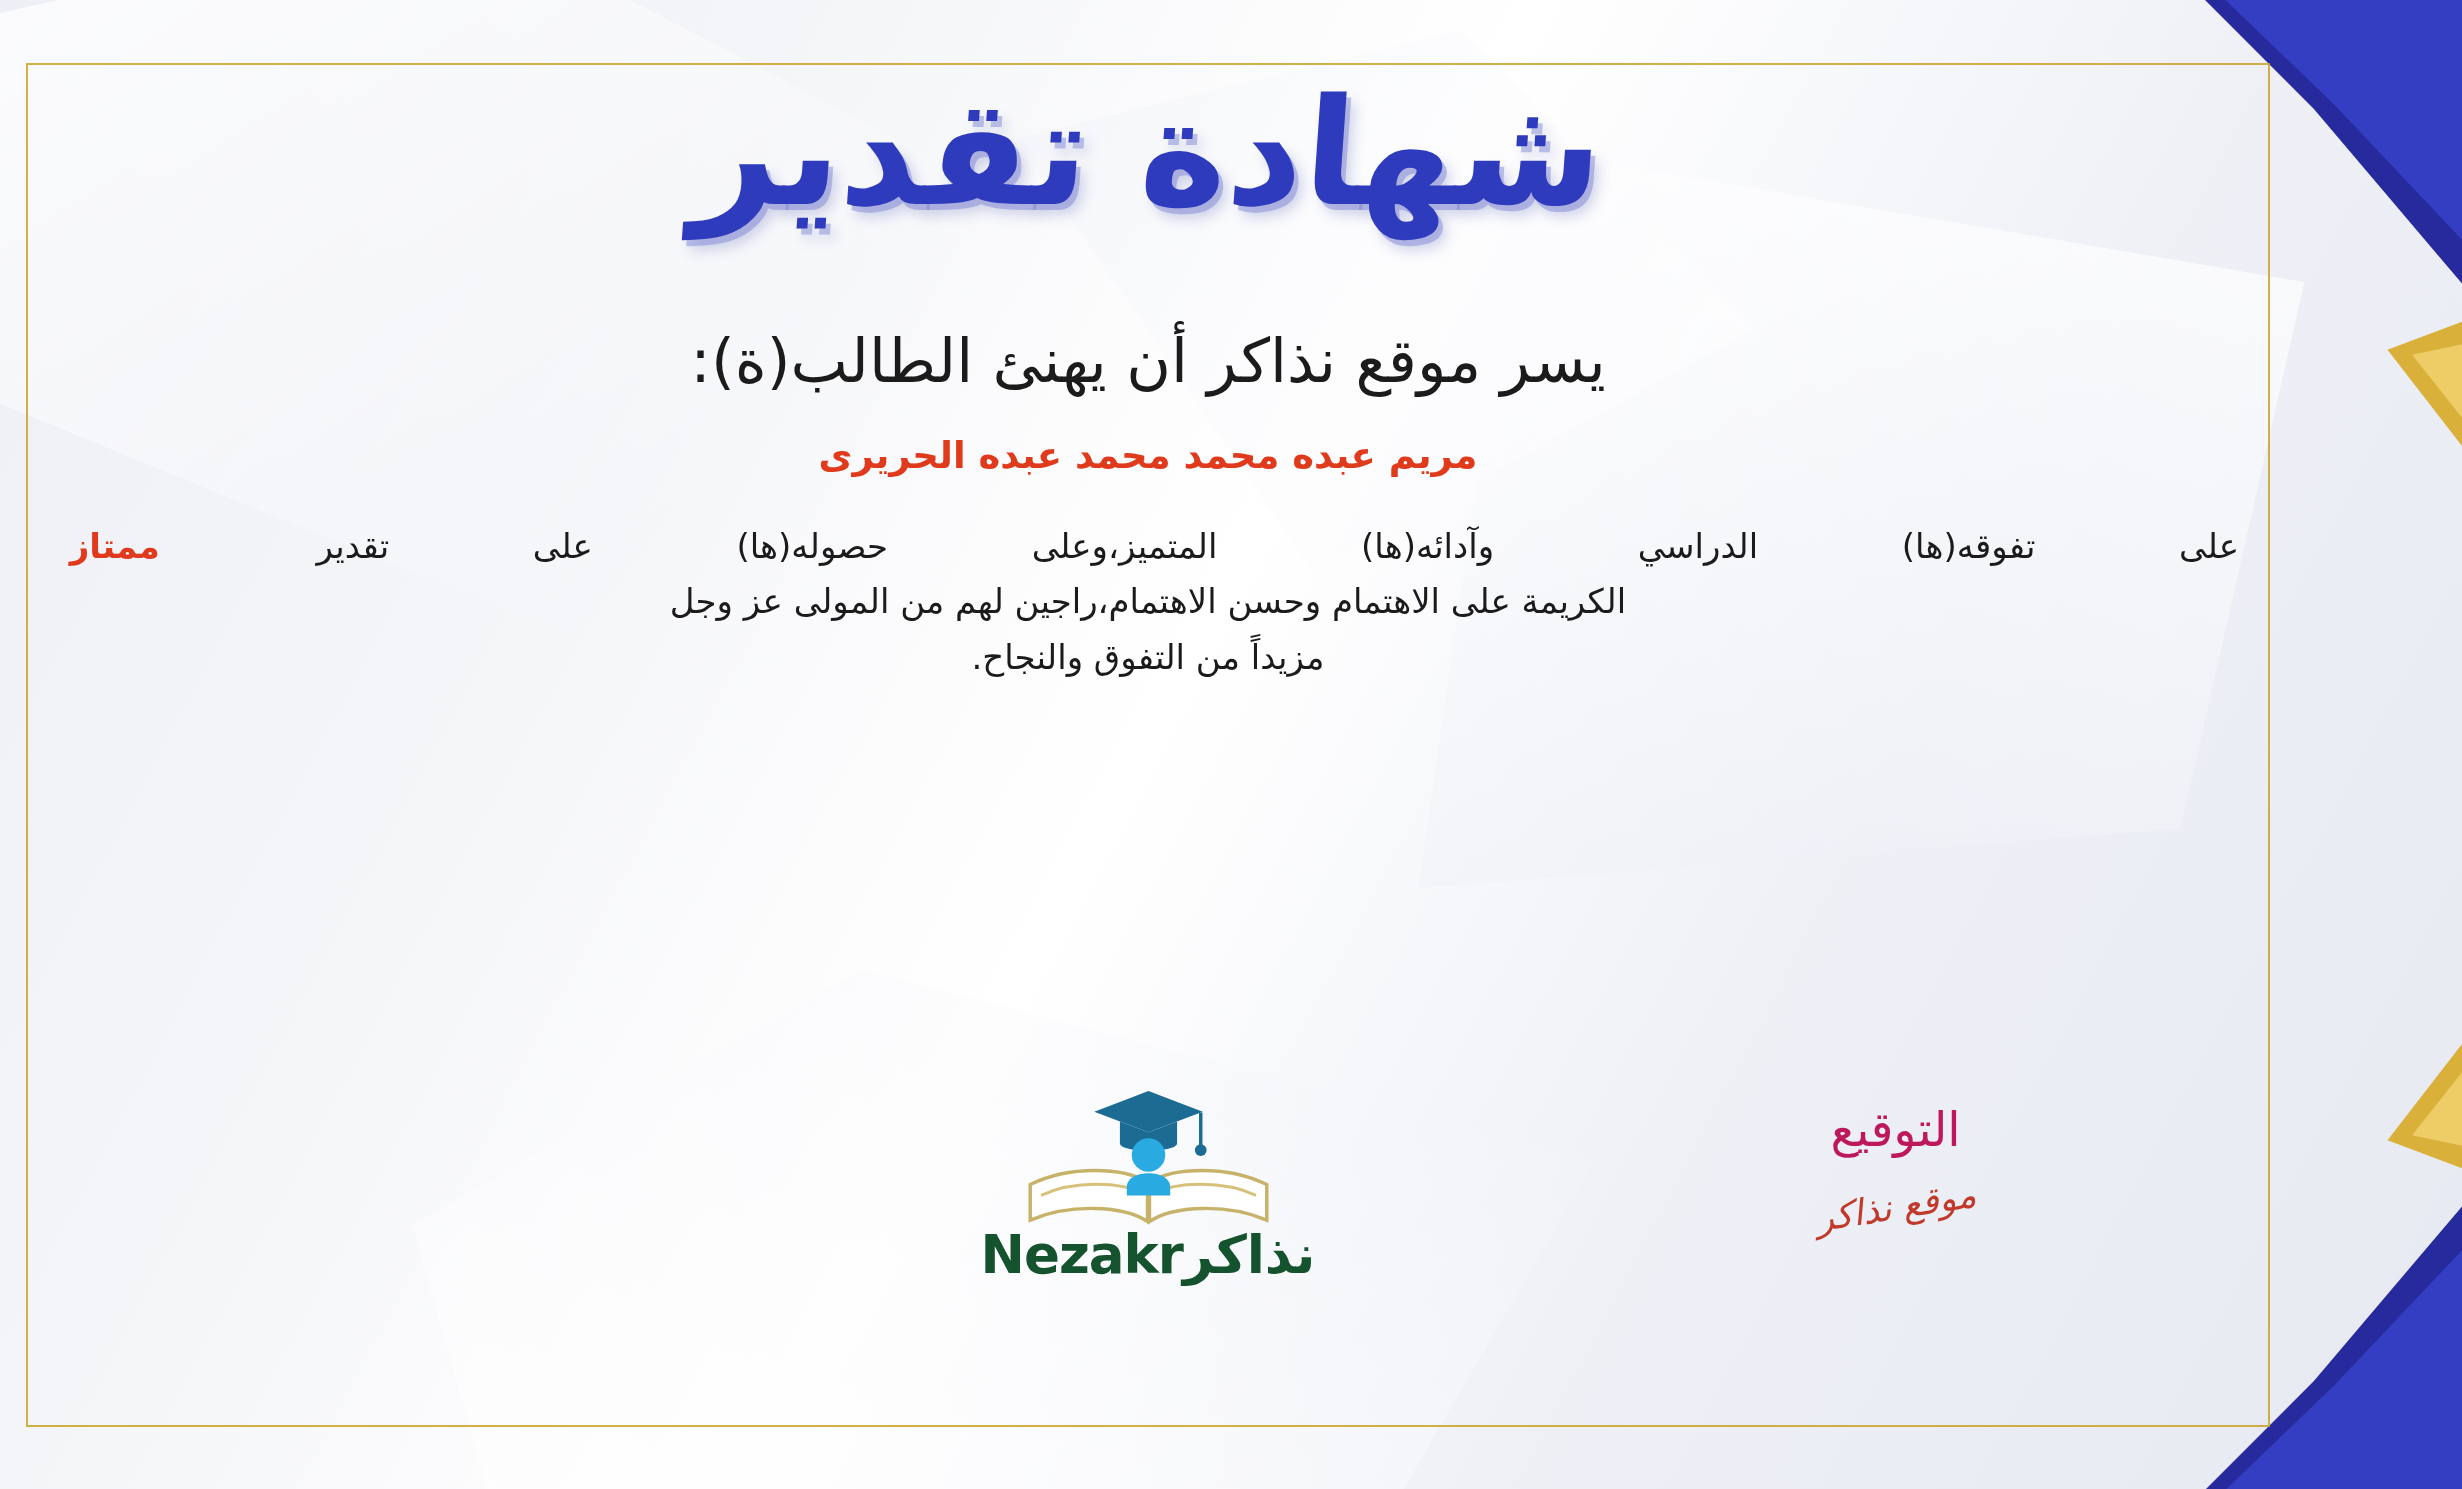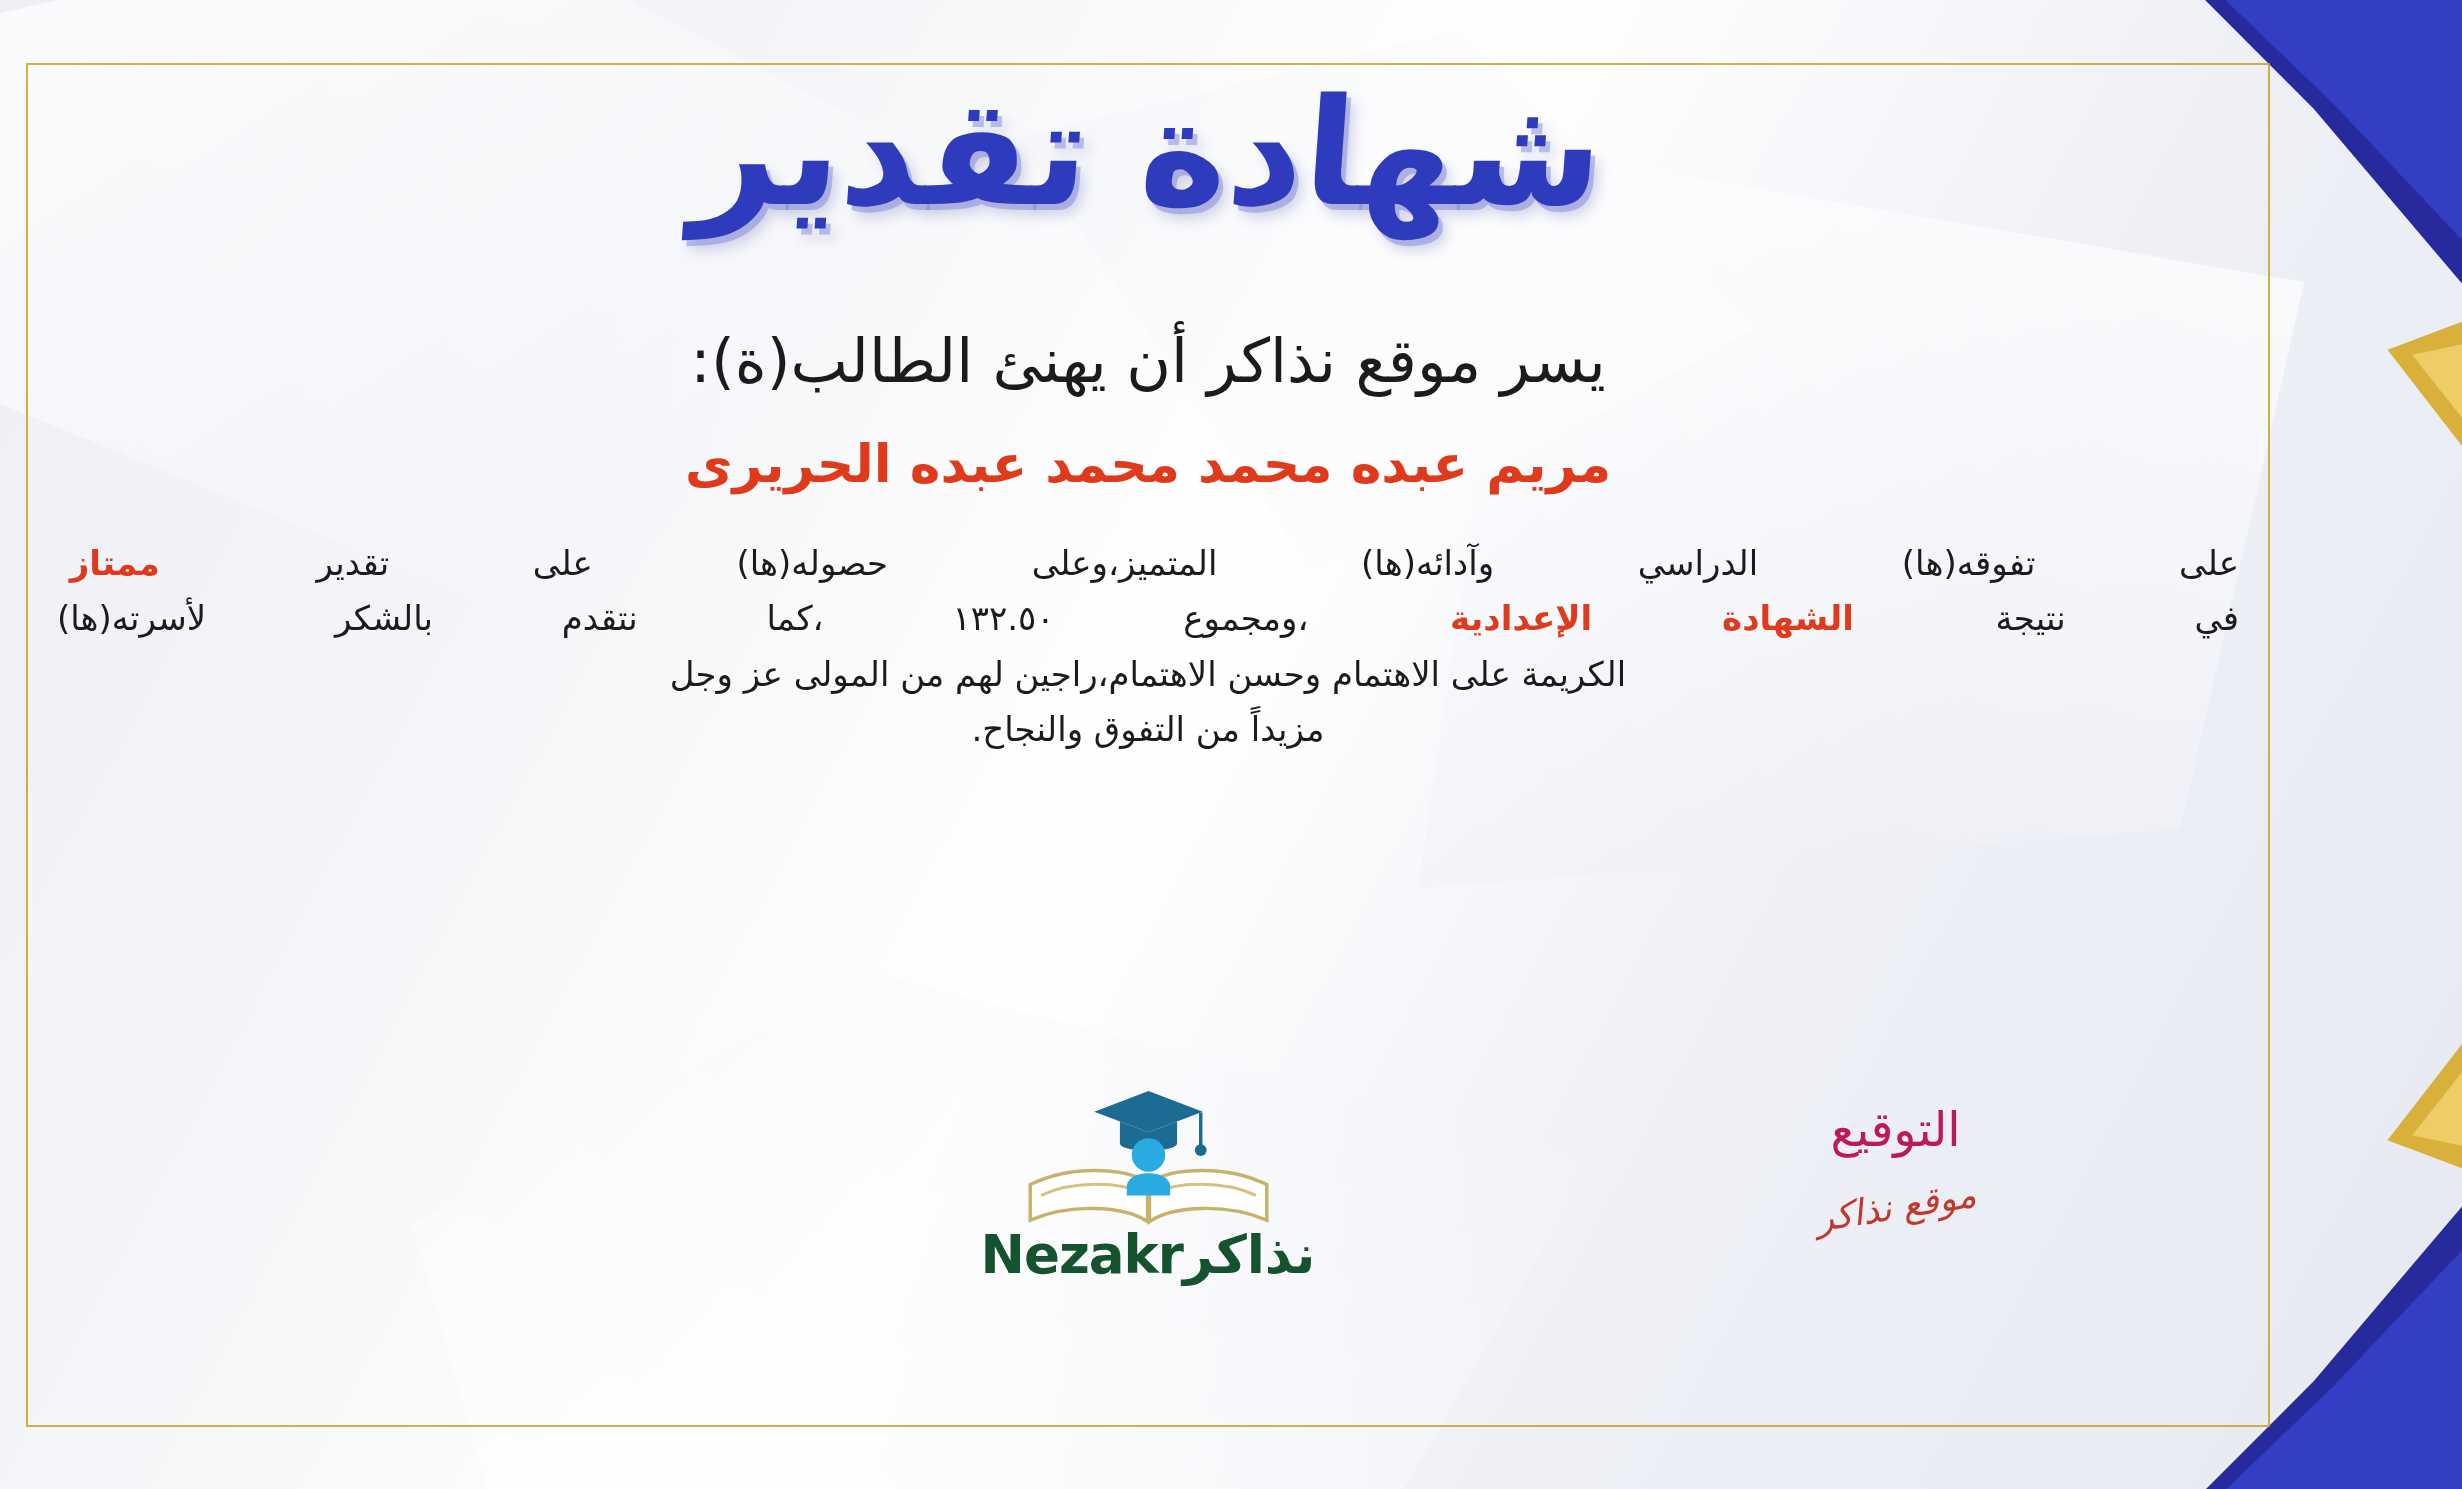--- a/index.html
+++ b/index.html
@@ -118,21 +118,21 @@
   .greeting {
     margin-top: 94px;
     font-size: 61px;
     color: #1b1b1b;
     font-weight: 400;
     letter-spacing: 0;
   }
 
   .student-name {
     margin-top: 38px;
-    font-size: 52px;
+    font-size: 37px;
     color: #e03a1c;
     font-weight: 600;
   }
 
   .body-block {
     margin-top: 42px;
     width: 2182px;
     font-size: 34px;
     line-height: 1.62;
     color: #1b1b1b;
@@ -253,27 +253,20 @@
 
     <div class="greeting">يسر موقع نذاكر أن يهنئ الطالب(ة):</div>
 
     <div class="student-name">مريم عبده محمد محمد عبده الحريرى</div>
 
     <div class="body-block">
       <span class="body-line justify">
         <span>على تفوقه(ها) الدراسي وآدائه(ها) المتميز،وعلى حصوله(ها) على تقدير</span>
         <span class="hl">ممتاز</span>
       </span>
-      <span class="body-line justify">
-        <span>في نتيجة</span>
-        <span class="hl">الشهادة الإعدادية</span>
-        <span>،ومجموع</span>
-        <span>١٣٢.٥٠</span>
-        <span>،كما نتقدم بالشكر لأسرته(ها)</span>
-      </span>
       <span class="body-line">الكريمة على الاهتمام وحسن الاهتمام،راجين لهم من المولى عز وجل</span>
       <span class="body-line">مزيداً من التفوق والنجاح.</span>
     </div>
 
     <div class="footer">
 
       <div class="signature-area">
         <div class="signature-label">التوقيع</div>
         <div class="signature-mark">موقع نذاكر</div>
       </div>

